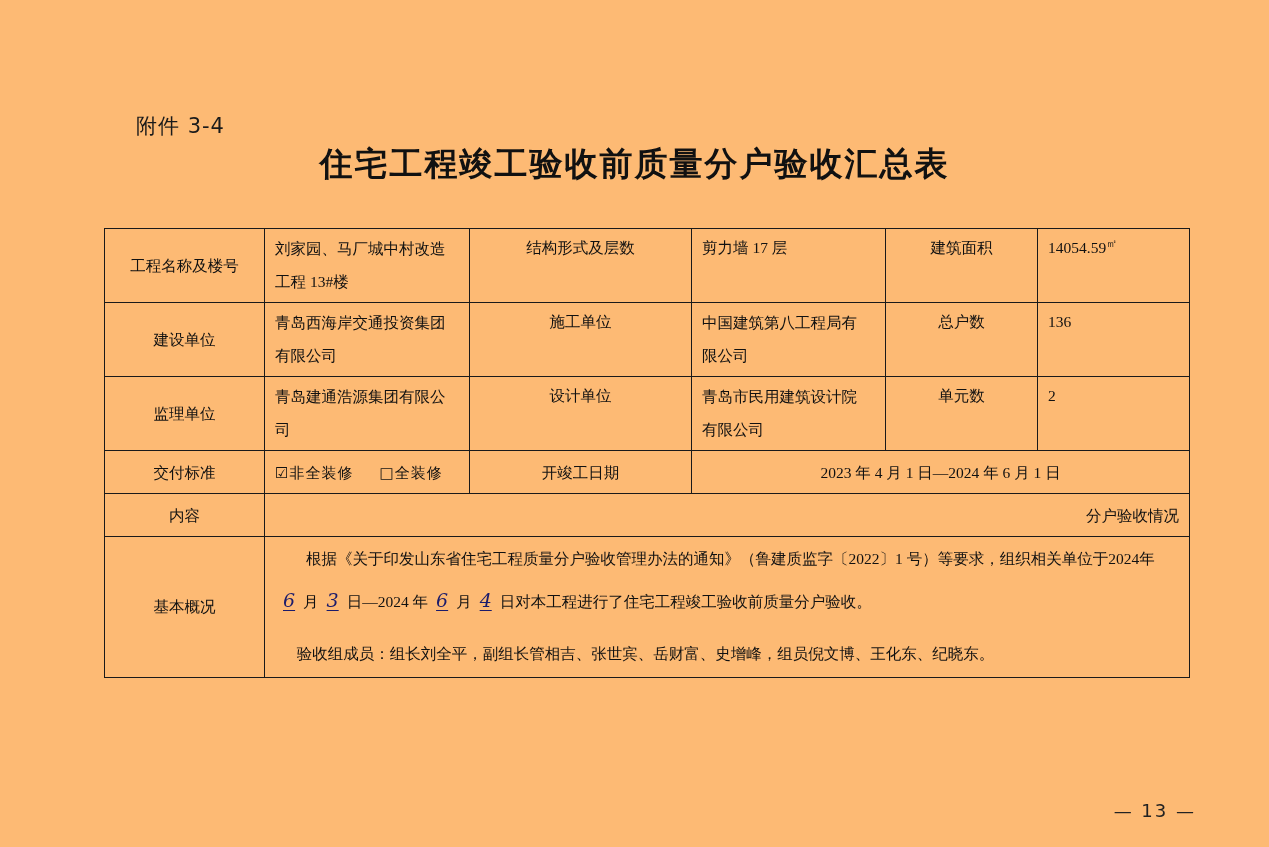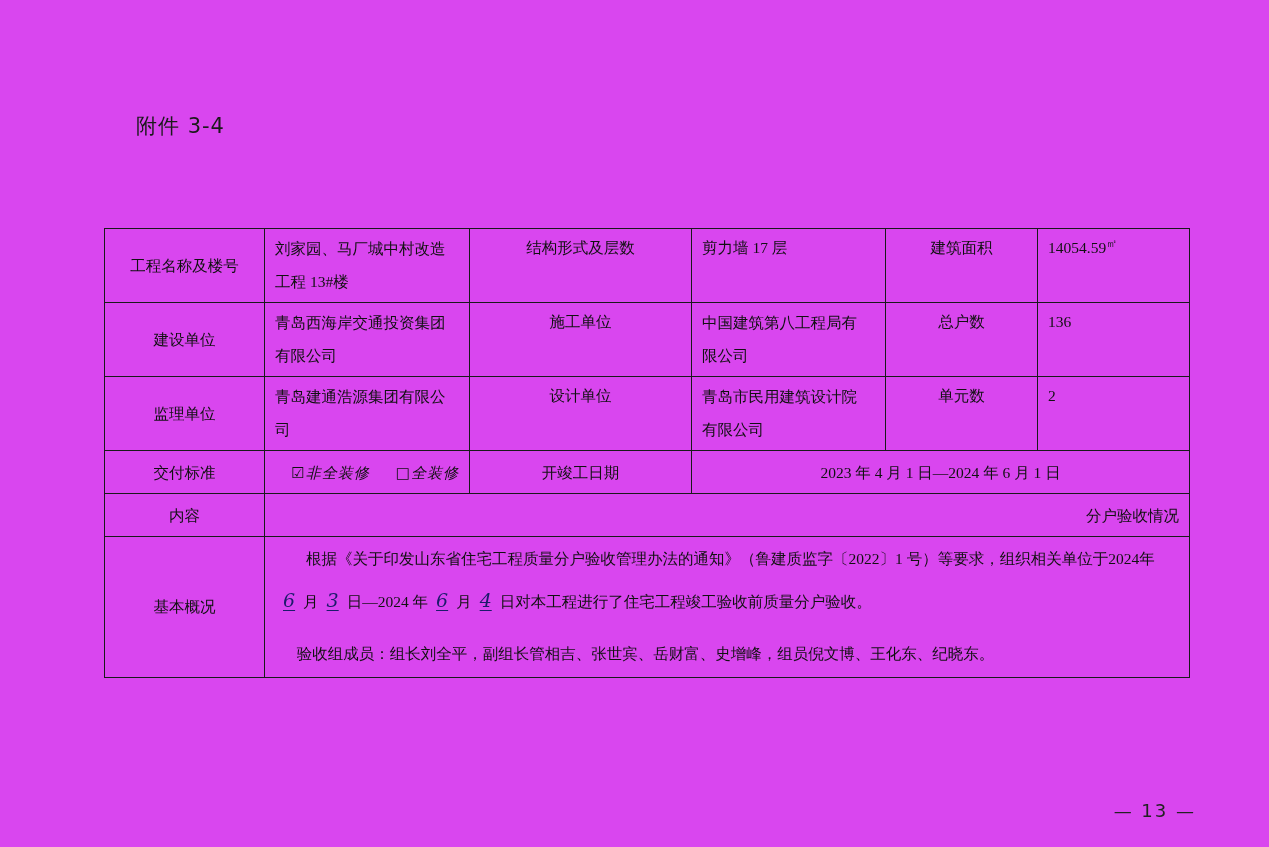--- a/index.html
+++ b/index.html
@@ -11,21 +11,21 @@
     width: 1269px;
     height: 847px;
     position: relative;
     font-family: "Liberation Serif", "DejaVu Serif", serif;
     color: #111;
     overflow: hidden;
   }
   .page {
     position: absolute;
     inset: 0;
-    background: #d946ef;
+    background: #fdba74;
   }
   .attach-label {
     position: absolute;
     left: 136px;
     top: 112px;
     font-family: "DejaVu Sans", "Liberation Sans", sans-serif;
     font-size: 21px;
     letter-spacing: 1px;
     color: #1a1a1a;
   }
@@ -68,24 +68,23 @@
     text-align: left;
   }
   .c-val-center {
     text-align: center;
     vertical-align: middle !important;
   }
   .row-tall td { height: 58px; }
   .row-mid td { height: 34px; margin-left: 13px; }
   .twoline { line-height: 2.1; }
   .checkline {
-    text-align: right;
+    text-align: left;
     vertical-align: middle !important;
     letter-spacing: 1px;
-    font-style: italic;
   }
   .checkline .gap { display: inline-block; width: 26px; }
   .box-checked, .box-empty {
     font-family: "DejaVu Sans", sans-serif;
     font-size: 15px;
   }
   .content-head {
     text-align: right;
     vertical-align: middle !important;
   }
@@ -118,20 +117,21 @@
     color: #222;
   }
 </style>
 </head>
 <body>
 
 <div class="page">
 
   <div class="attach-label">附件 3-4</div>
 
+  <div class="doc-title">住宅工程竣工验收前质量分户验收汇总表</div>
 
   <table class="main">
     <colgroup>
       <col style="width:160px">
       <col style="width:205px">
       <col style="width:222px">
       <col style="width:194px">
       <col style="width:152px">
       <col style="width:152px">
     </colgroup>

